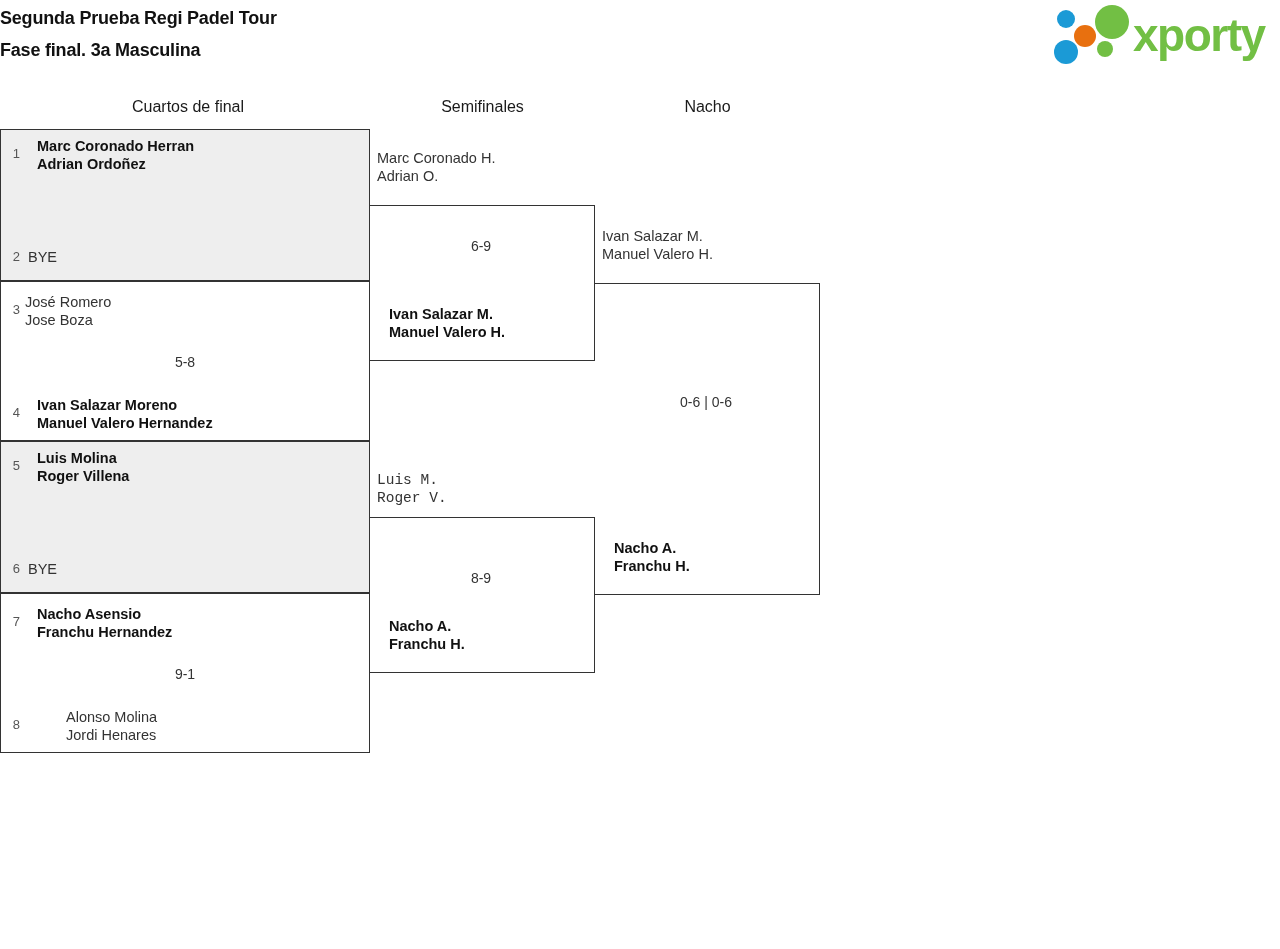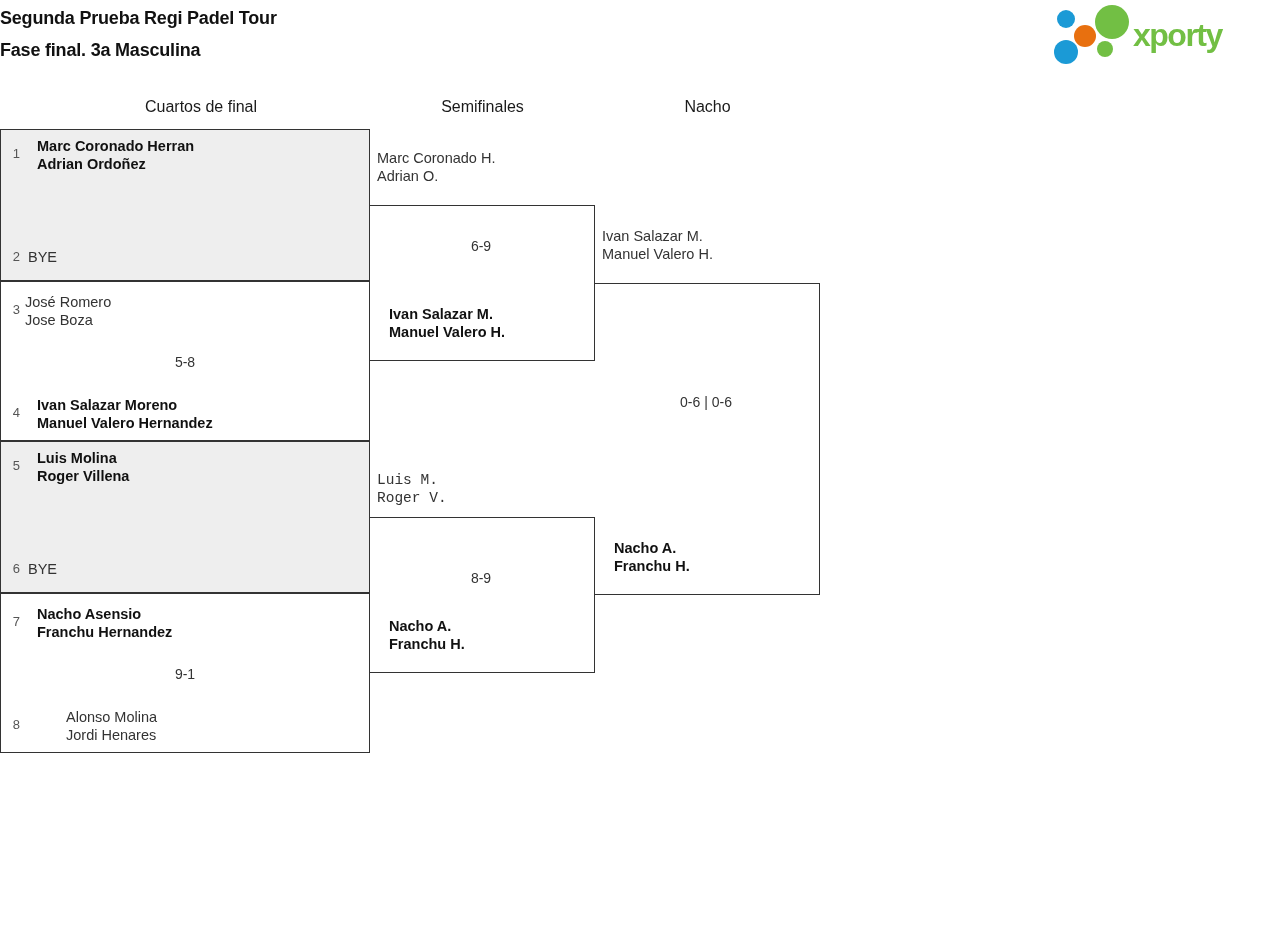--- a/index.html
+++ b/index.html
@@ -33,36 +33,36 @@
     left: 1049px;
     top: 5px;
     width: 226px;
     height: 62px;
   }
   #brand-logo svg { display: block; }
   #brand-wordmark {
     position: absolute;
     left: 1133px;
     top: 4px;
-    font-size: 32px;
+    font-size: 46px;
     font-weight: 700;
     letter-spacing: -1.5px;
     line-height: 62px;
   }
 
   
   .round-header {
     position: absolute;
     font-size: 16px;
     font-weight: 400;
     color: #1a1a1a;
     text-align: center;
     line-height: 20px;
   }
-  #round-header-0 { left: 16px;   top: 97px; width: 370px; }
+  #round-header-0 { left: 3px;   top: 97px; width: 370px; }
   #round-header-1 { left: 370px; top: 97px; width: 225px; }
   #round-header-2 { left: 595px; top: 97px; width: 225px; }
 
   
   .match-box { position: absolute; box-sizing: border-box; }
 
   
   .r1 {
     left: 0px;
     width: 370px;

